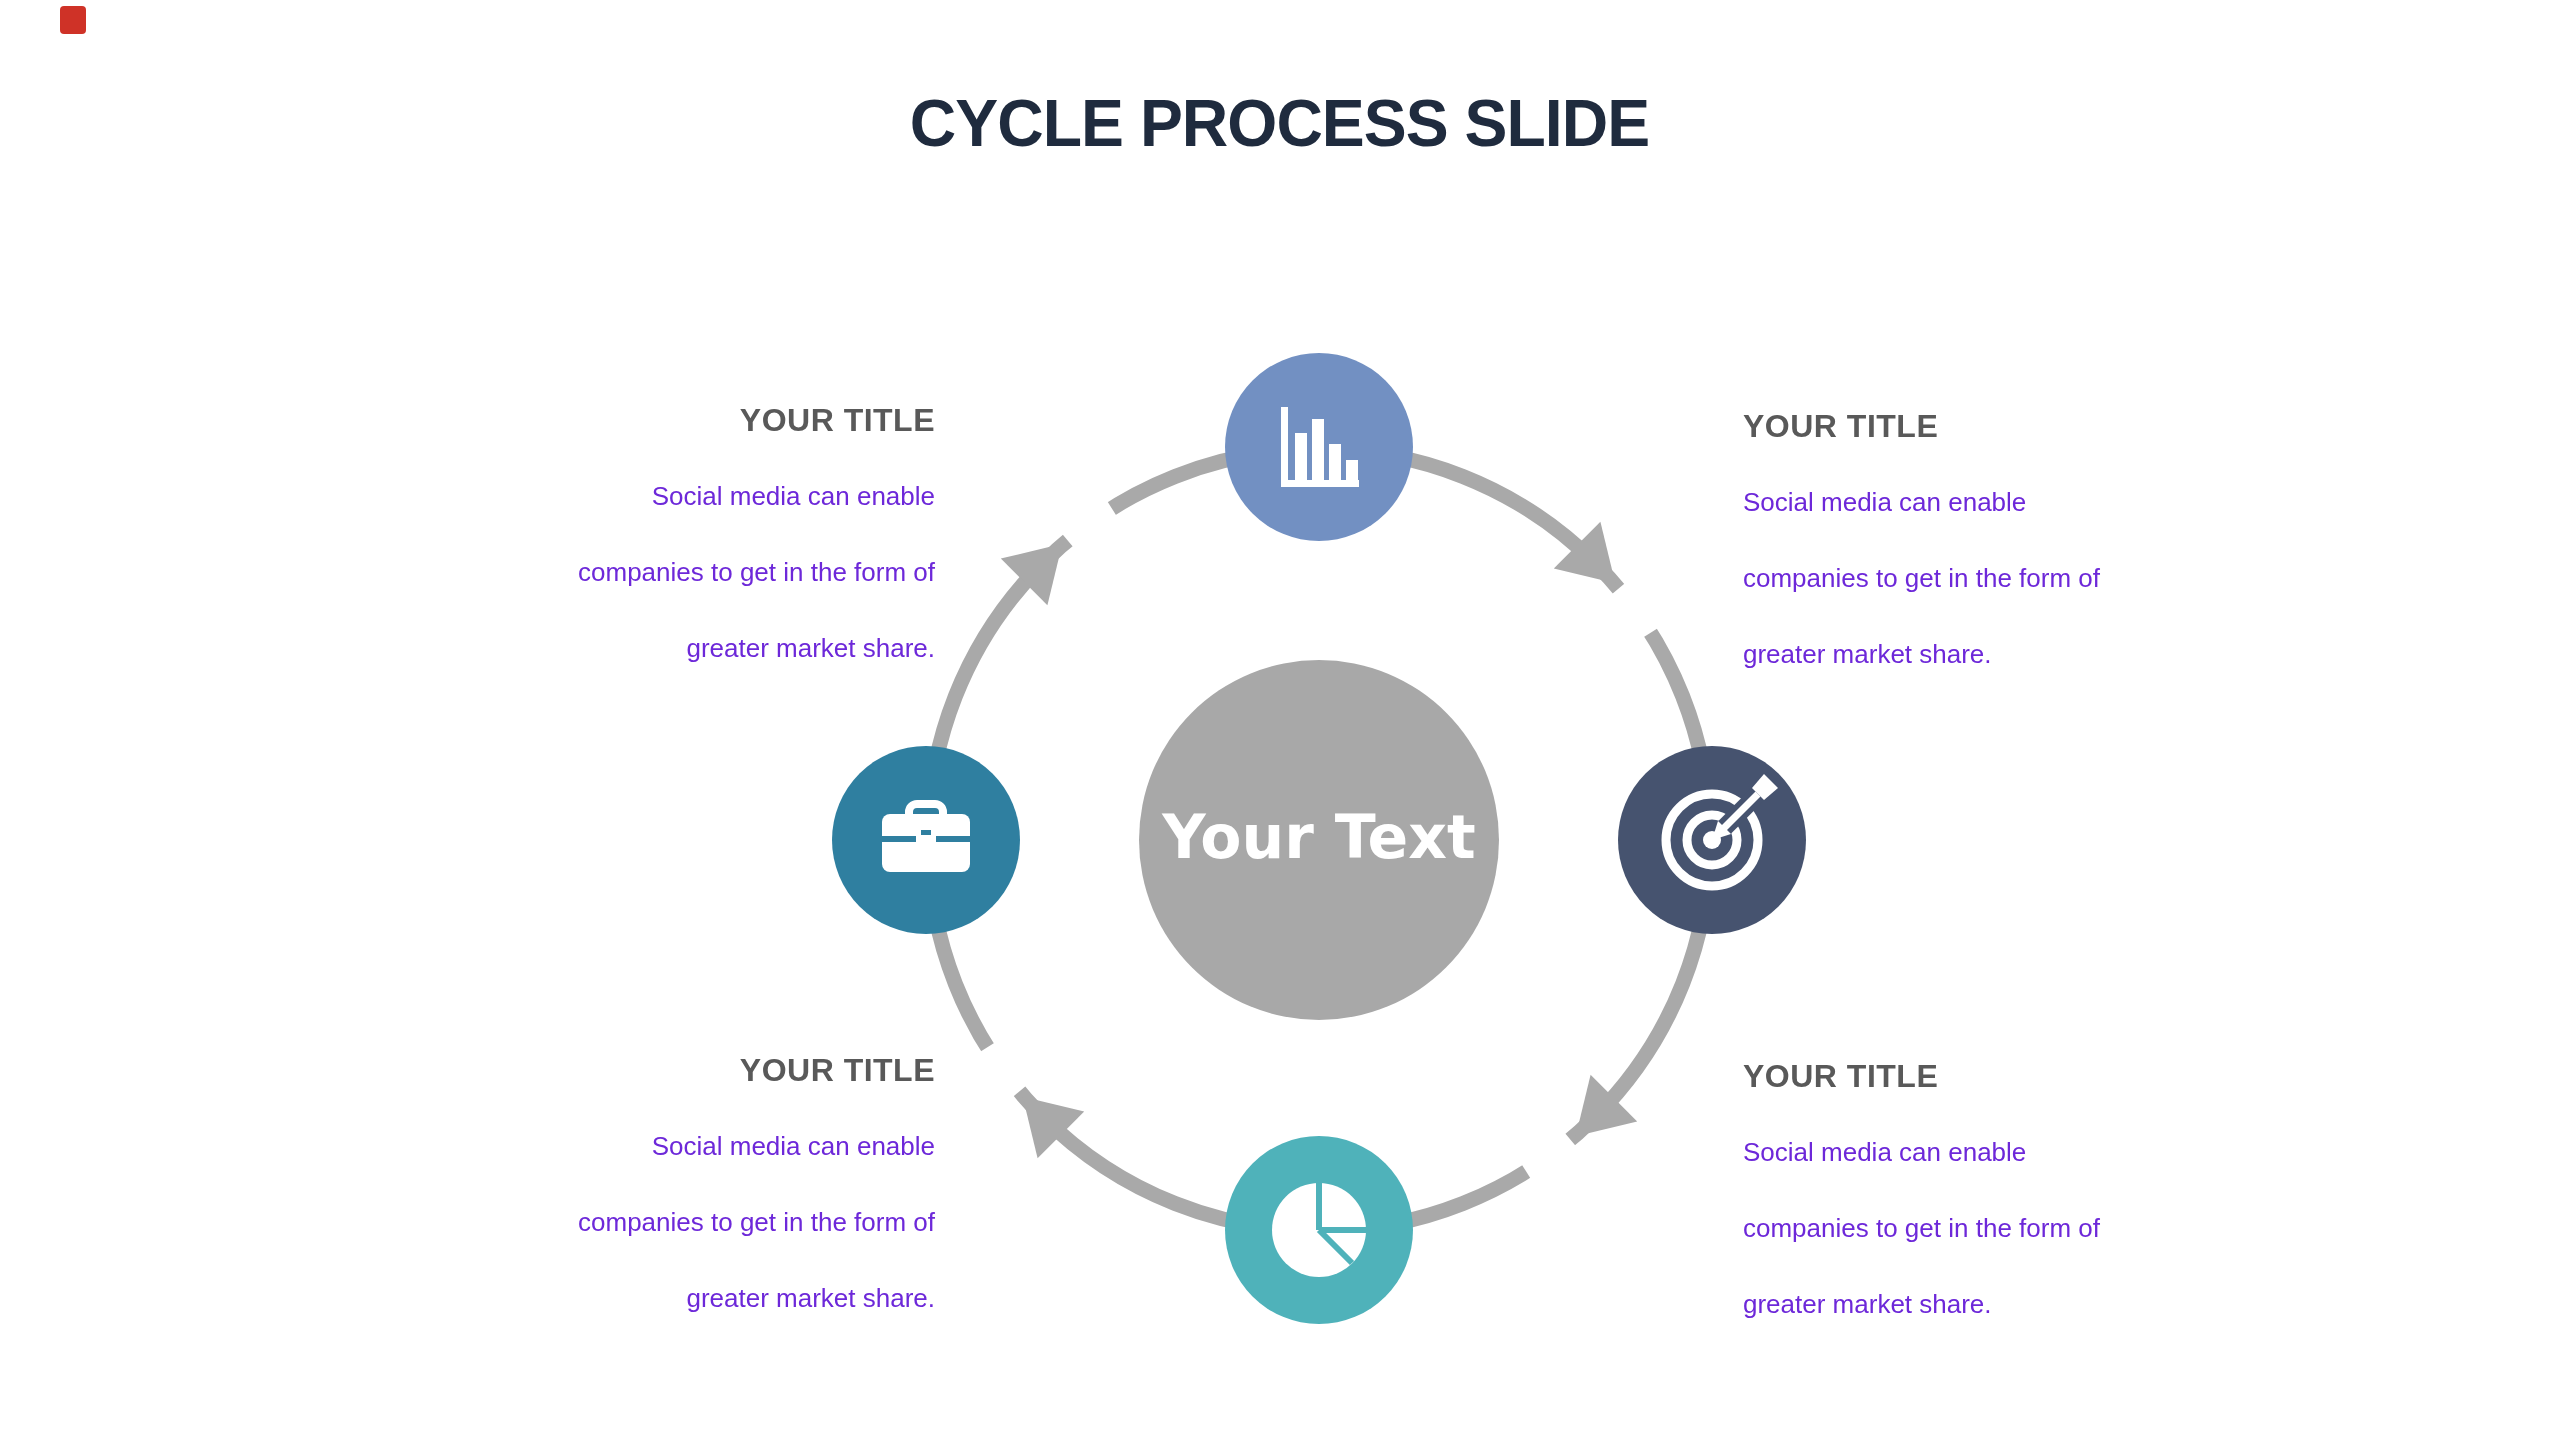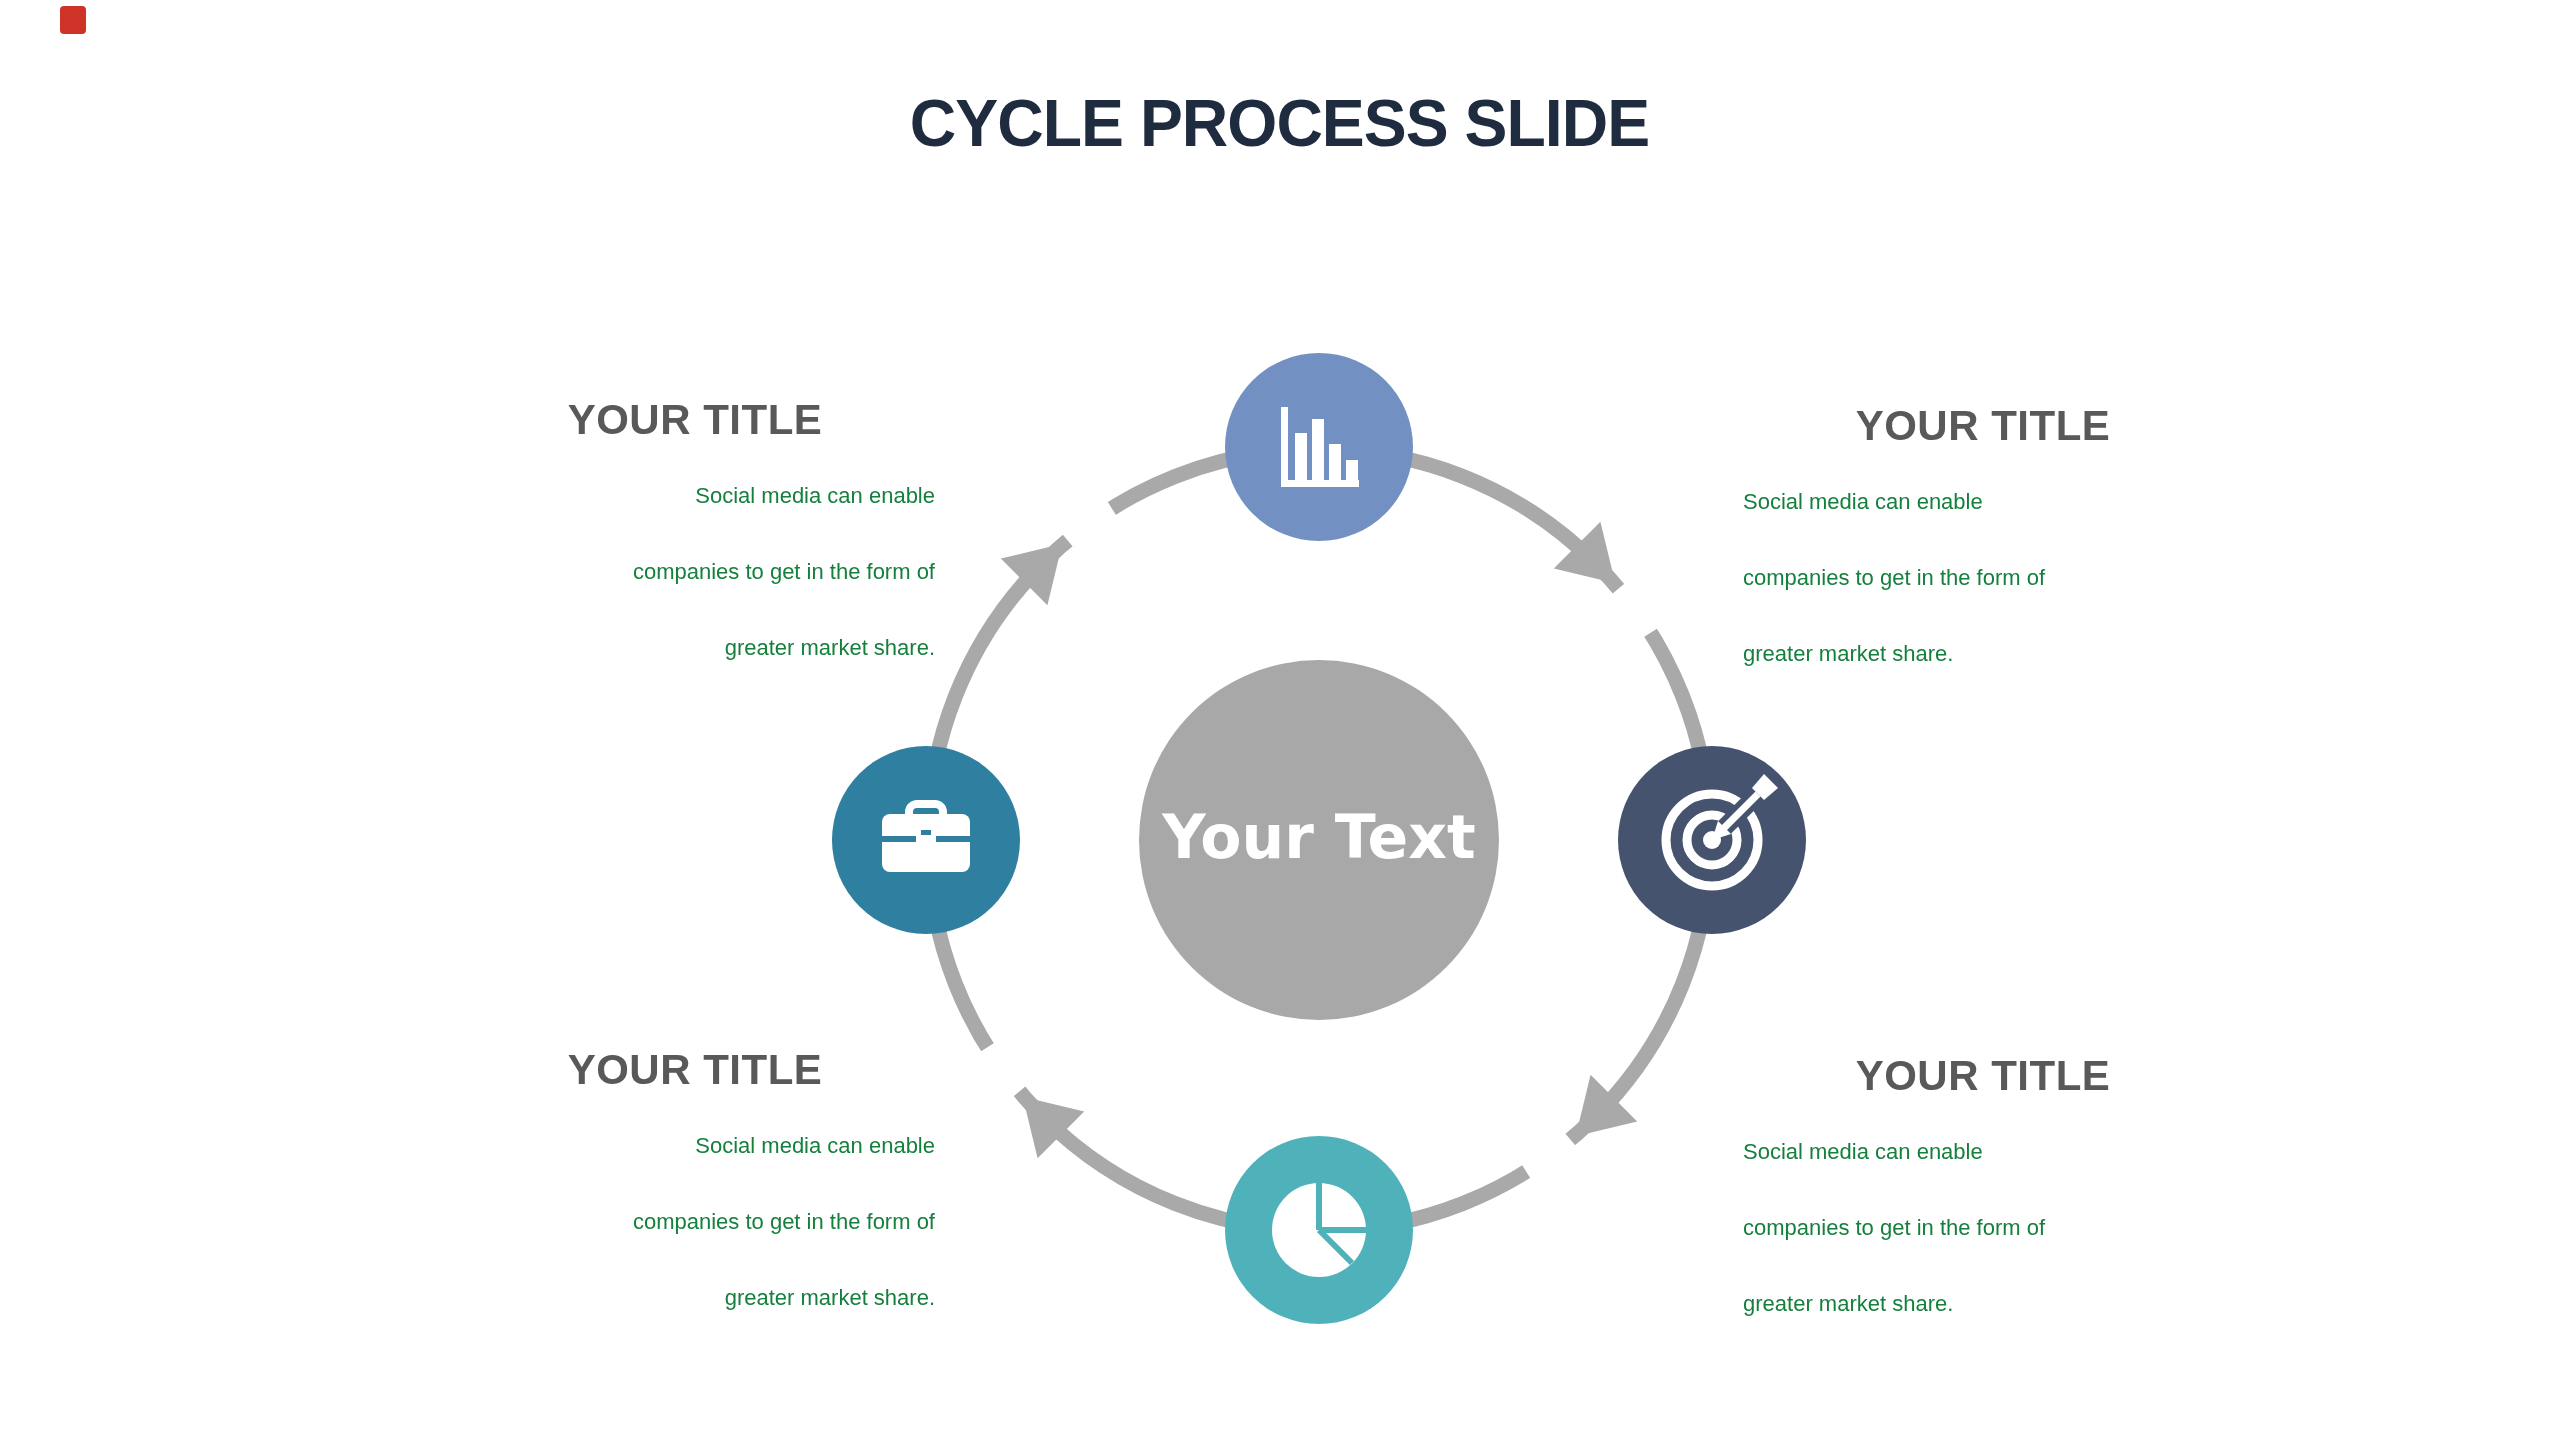--- a/index.html
+++ b/index.html
@@ -12,25 +12,24 @@
     background:#cf3227;border-radius:4px;
   }
   .slide-title{
     position:absolute;top:84px;left:0;width:100%;margin:0;
     text-align:center;font-size:67px;font-weight:bold;color:#1f2b3e;
     letter-spacing:-1px;transform:scaleX(0.96);
   }
   .diagram{position:absolute;left:0;top:0;}
   .block{position:absolute;width:480px;}
   .block .bt{
-    font-size:42px;font-weight:bold;color:#595959;line-height:48px;margin-bottom:10px;
+    font-size:32px;font-weight:bold;color:#595959;line-height:48px;margin-bottom:10px;
     letter-spacing:0.5px;
-    text-align:center;
   }
-  .block .bl{font-size:22px;color:#15803d;line-height:48px;margin-top:28px;}
+  .block .bl{font-size:26px;color:#6d28d9;line-height:48px;margin-top:28px;}
   .align-r{text-align:right;}
   .align-l{text-align:left;}
   .pos-tl{left:455px;top:396px;}
   .pos-tr{left:1743px;top:402px;}
   .pos-bl{left:455px;top:1046px;}
   .pos-br{left:1743px;top:1052px;}
   .center-label-text{
     font-family:"DejaVu Sans", sans-serif;font-weight:bold;font-size:60px;
   }
 </style>

